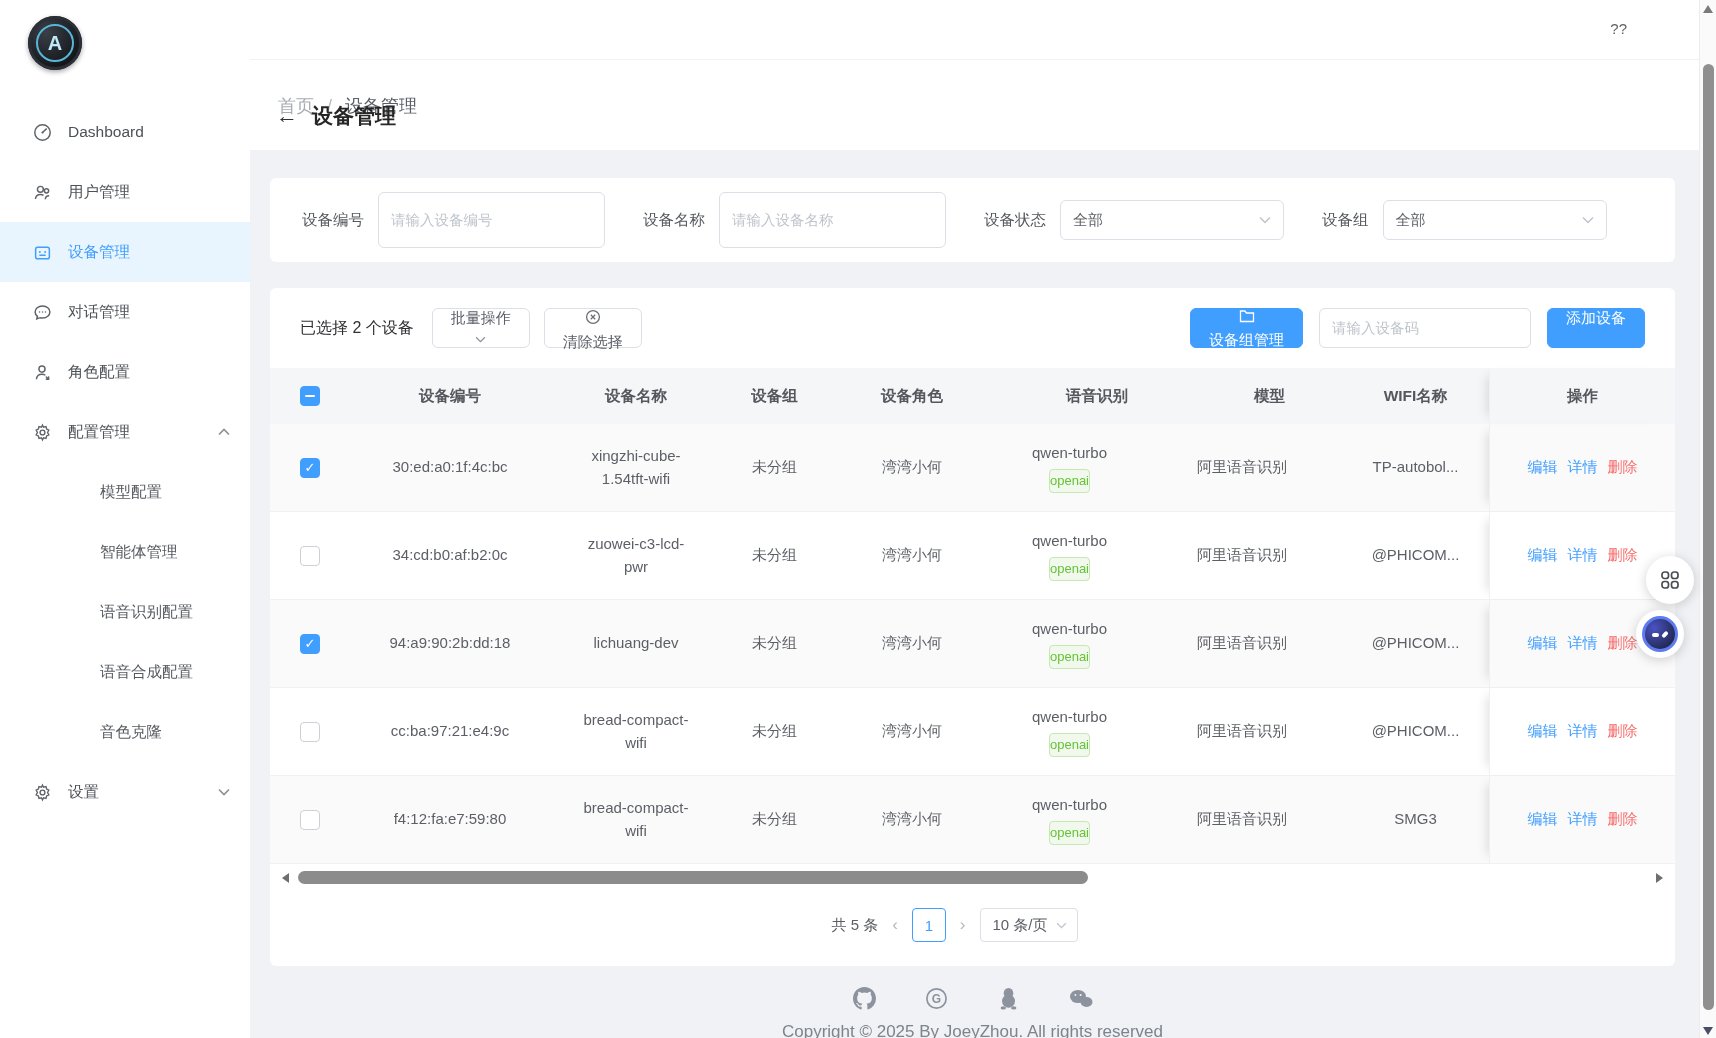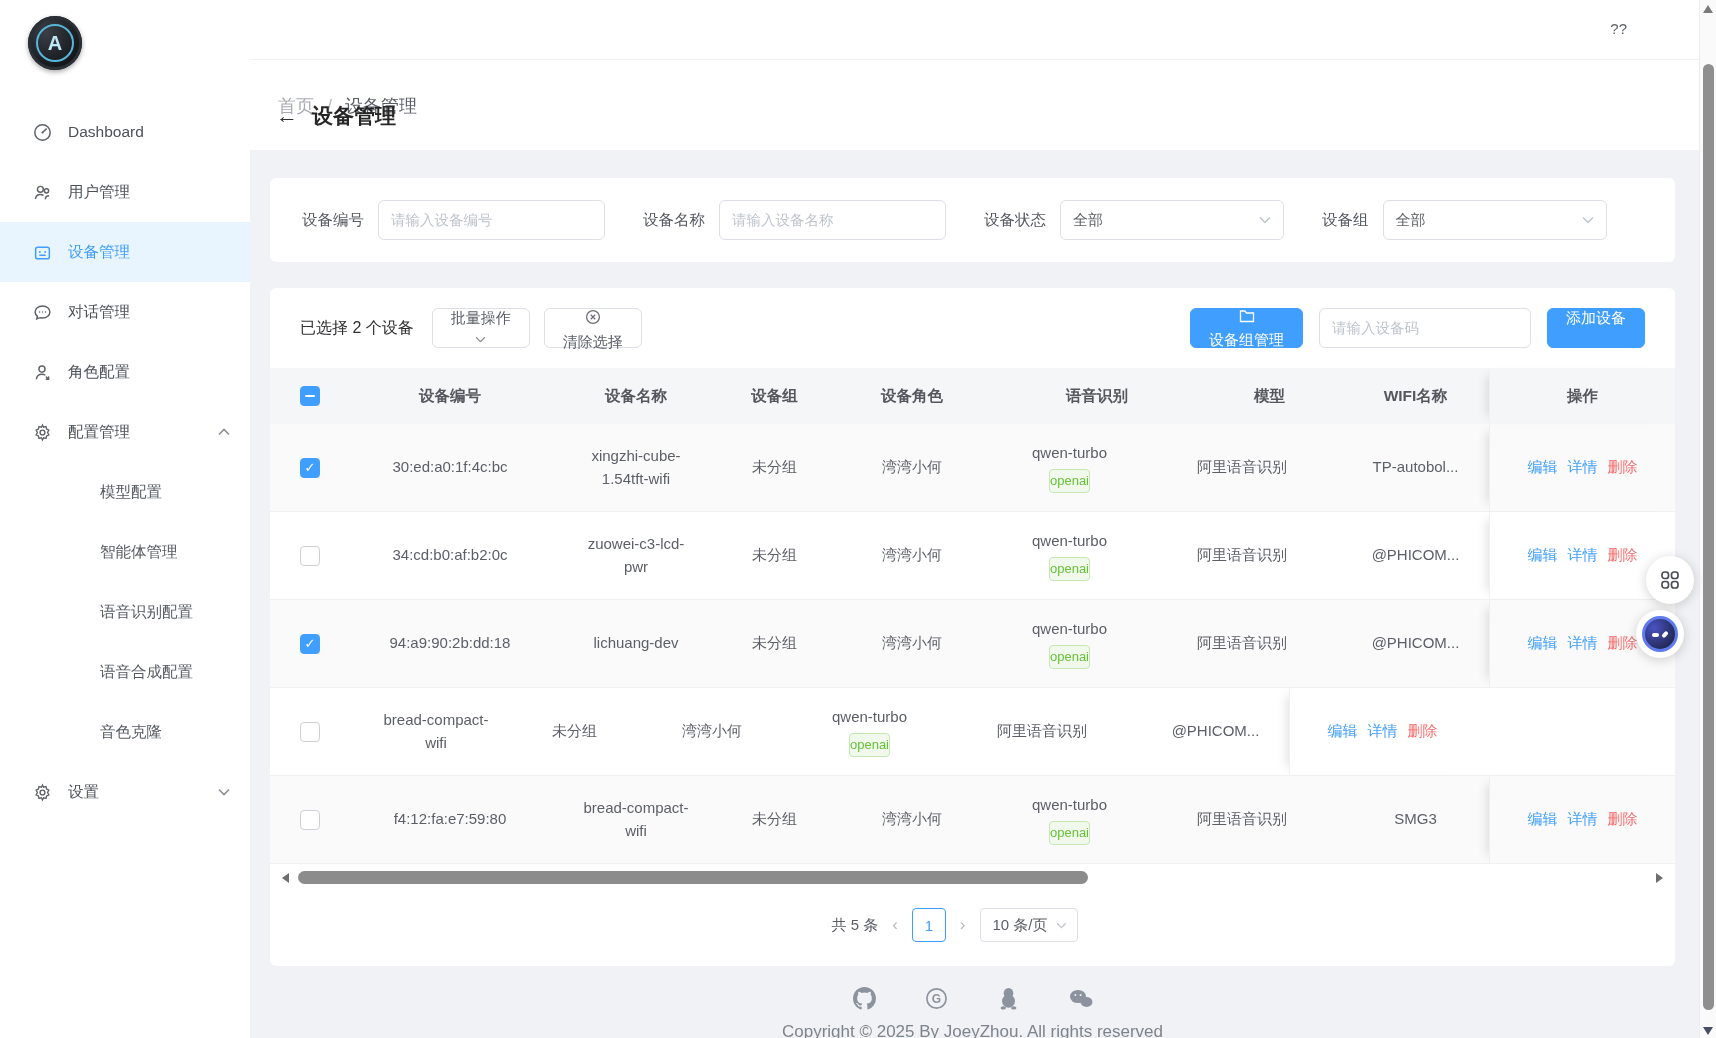--- a/index.html
+++ b/index.html
@@ -43,21 +43,21 @@
   .page-title { font-size:21px; font-weight:700; color:#262626; }
 
   .content { padding:28px 24px 0 20px; }
 
   .card { background:#fff; border-radius:6px; }
 
   
   .filter-card { height:84px; display:flex; align-items:center; padding:0 32px; gap:38px; }
   .f-group { display:flex; align-items:center; gap:14px; }
   .f-label { color:#55585e; font-size:15.5px; white-space:nowrap; }
-  .f-input { width:227px; height:40px; border:1px solid #dcdfe6; border-radius:6px; padding:0 12px;
+  .f-input { width:227px; height:56px; border:1px solid #dcdfe6; border-radius:6px; padding:0 12px;
     font-size:14.5px; color:#606266; outline:none; font-family:inherit; }
   .f-input::placeholder { color:#bfc4cc; }
   .f-select { width:224px; height:40px; border:1px solid #dcdfe6; border-radius:6px; padding:0 12px;
     display:flex; align-items:center; justify-content:space-between; color:#606266; cursor:pointer; background:#fff; }
   .f-select .chev { color:#bfc4cc; display:flex; }
 
   
   .table-card { margin-top:26px; padding-bottom:14px; position:relative; }
   .toolbar { display:flex; align-items:center; padding:20px 30px; }
   .sel-text { font-size:16px; color:#303133; margin-right:18px; white-space:nowrap; }
@@ -453,20 +453,21 @@
             <span class="lnk blue">详情</span>
             <span class="lnk red">删除</span>
           </div>
             </div>
         </div>
 
         <div class="tr row">
           <div class="td c0">
               <span class="cb"></span>
             </div>
+          <div class="td c1 cell-text">cc:ba:97:21:e4:9c</div>
           <div class="td c2">
               <span class="cell-text name-cell">bread-compact-wifi</span>
             </div>
           <div class="td c3 cell-text">未分组</div>
           <div class="td c4 cell-text">湾湾小何</div>
           <div class="td c5">
               <div class="model-cell">
                 <span class="cell-text">qwen-turbo</span>
                 <span class="tag-success">openai</span>
               </div>

